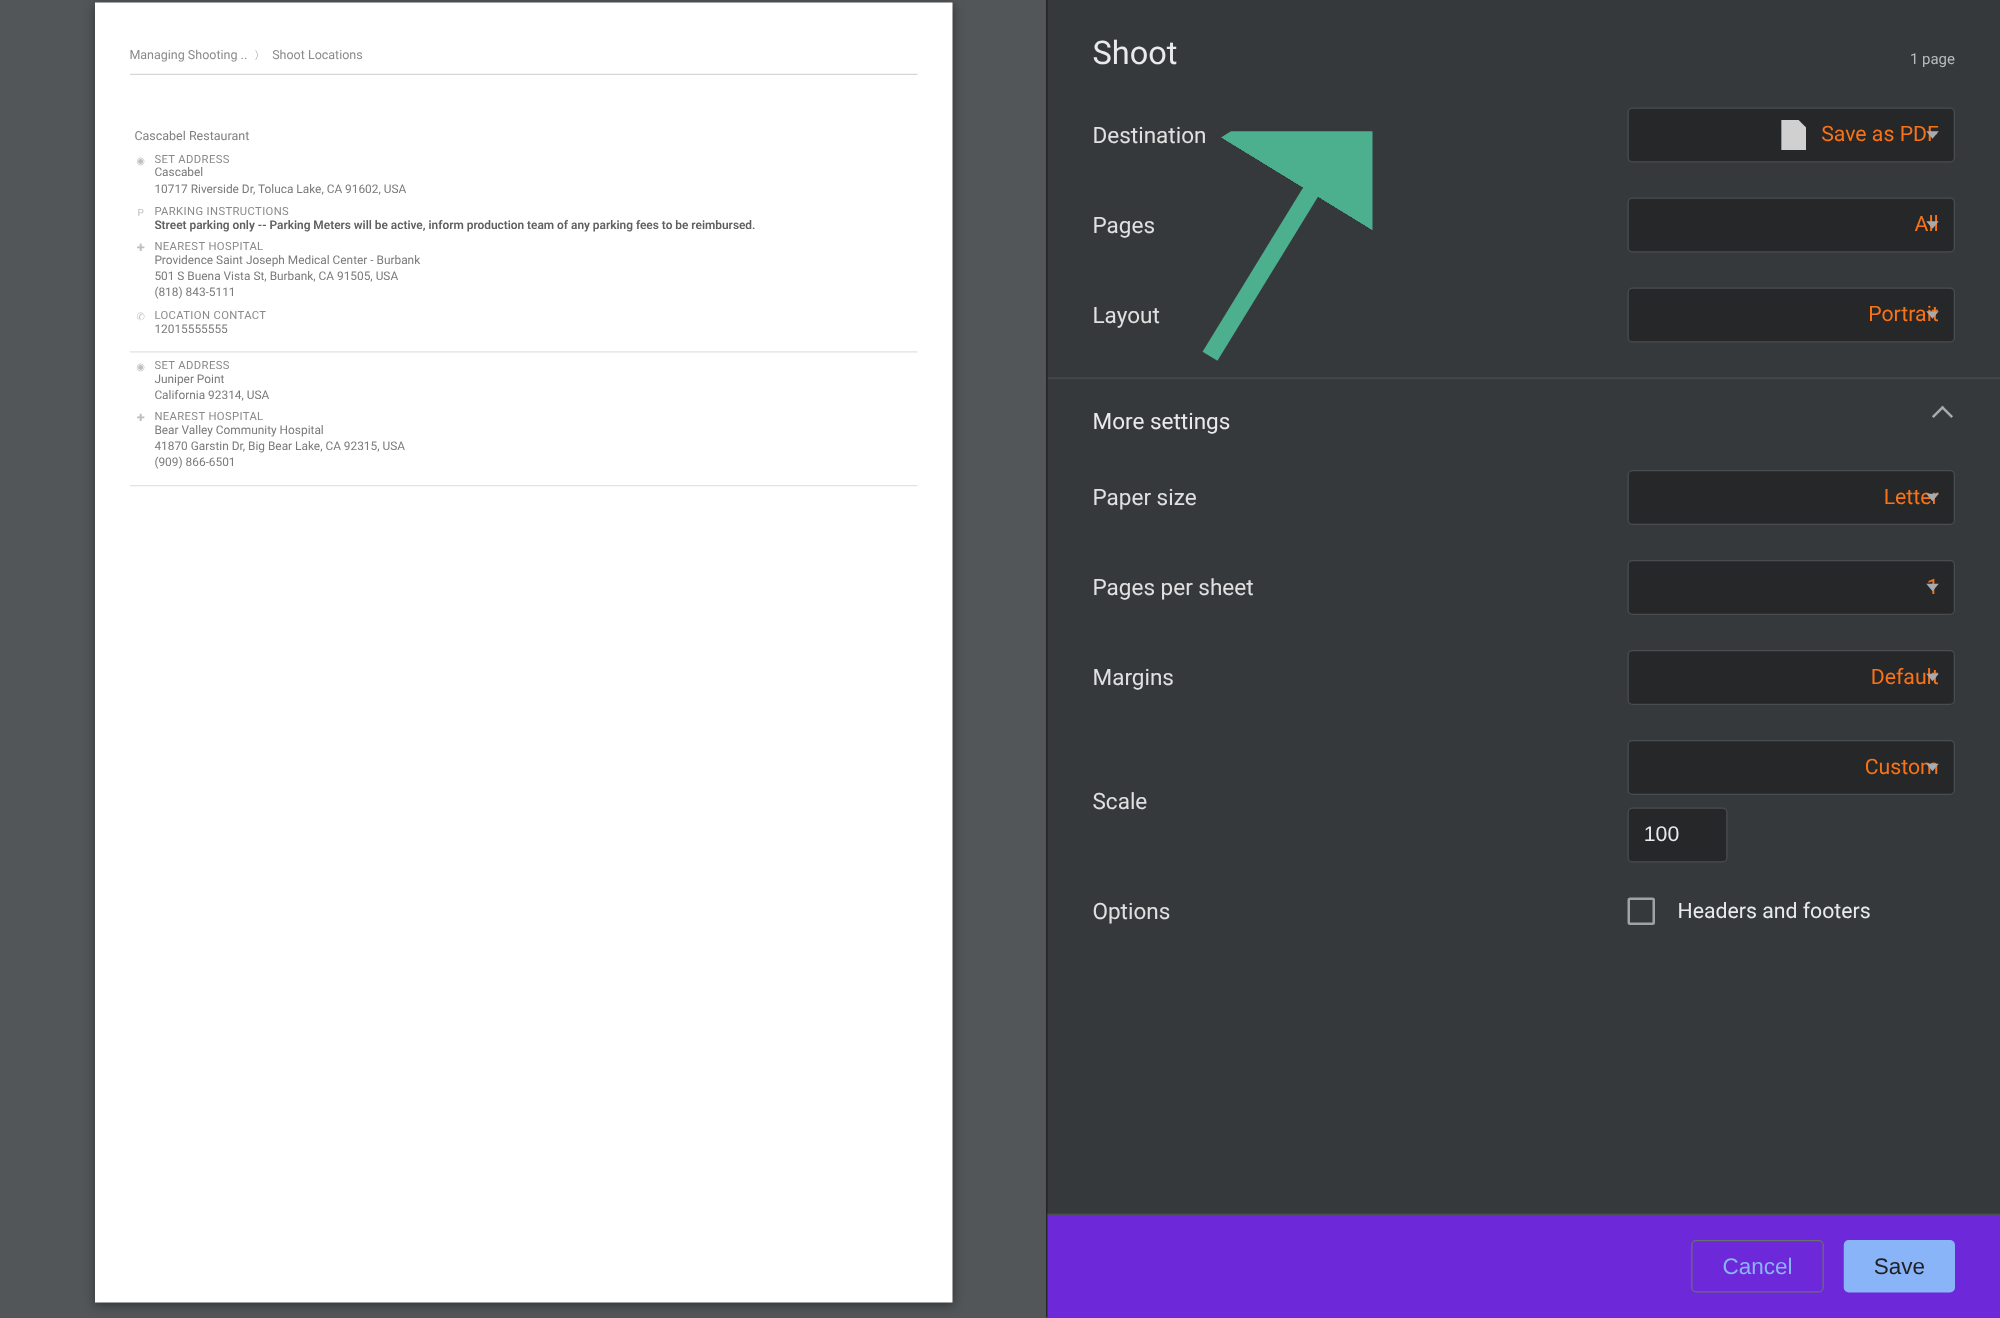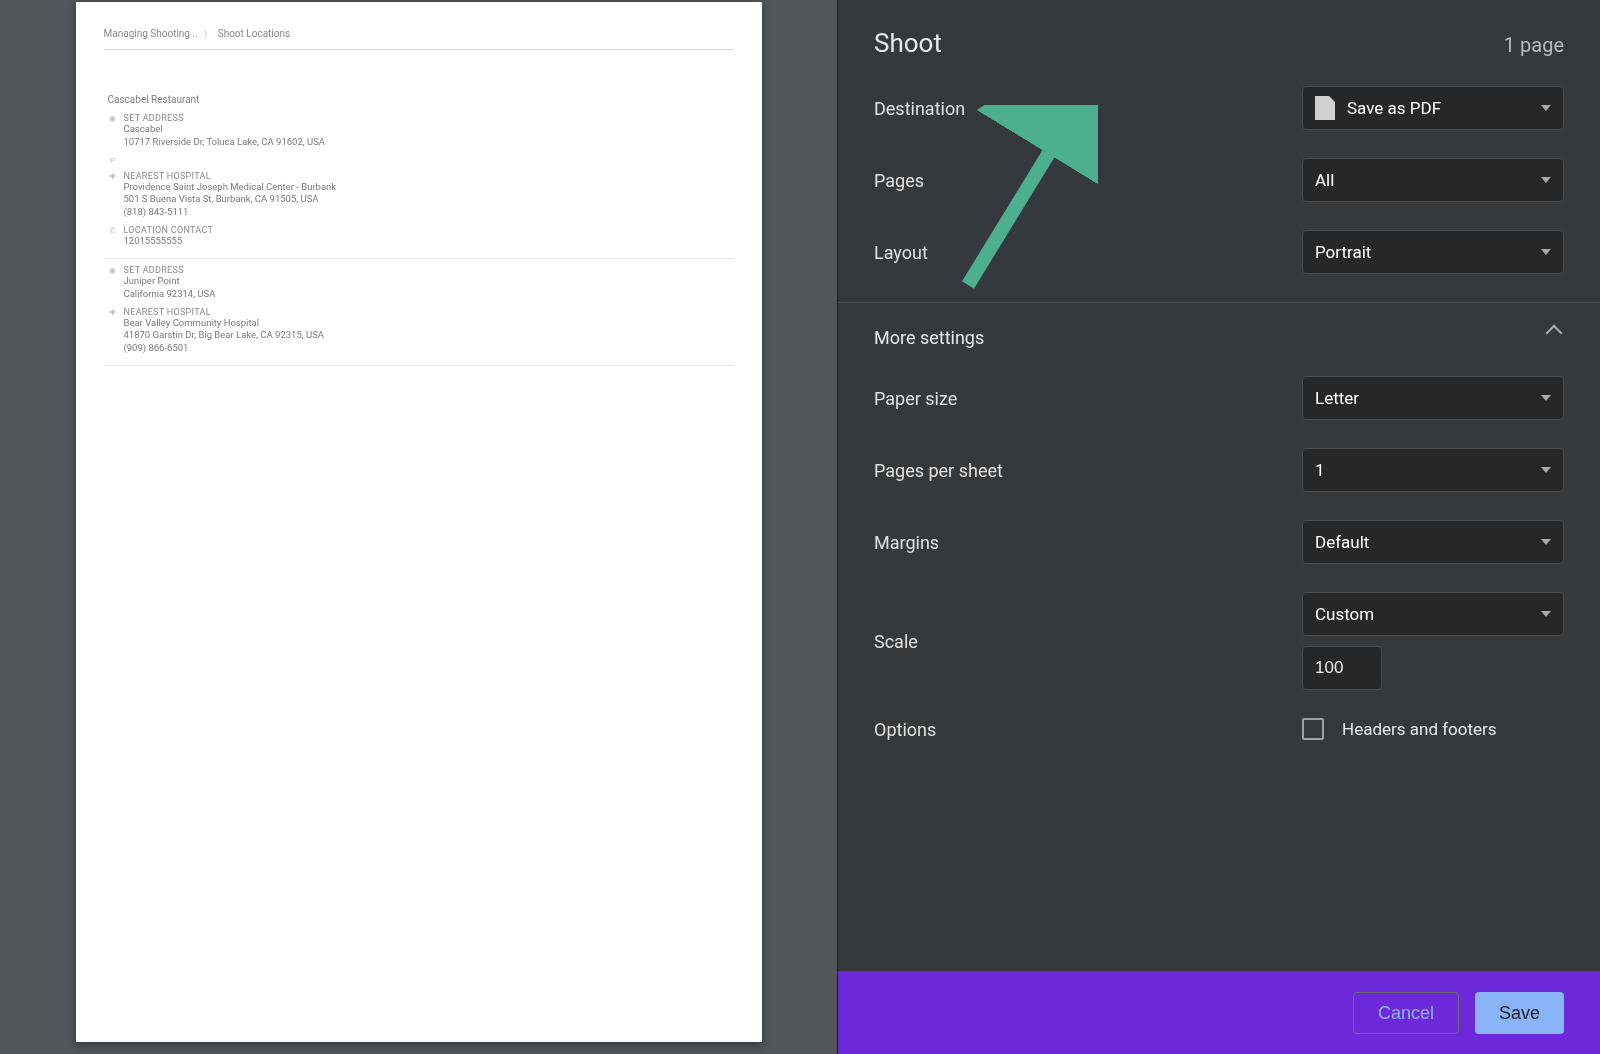--- a/index.html
+++ b/index.html
@@ -16,21 +16,21 @@
     height: 100%;
     display: flex;
     justify-content: center;
     padding-top: 2px;
   }
   .page {
     width: 686px;
     height: 1040px;
     background: #fff;
     box-shadow: 0 2px 8px rgba(0,0,0,.4);
-    padding: 26px 28px;
+    padding: 36px 28px;
     font-size: 10px;
     color: #707070;
   }
   .breadcrumb {
     font-size: 10px;
     color: #8a8a8a;
     padding-bottom: 8px;
     border-bottom: 1px solid #d6d6d6;
     margin-bottom: 8px;
   }
@@ -83,41 +83,42 @@
     overflow: auto;
     padding: 28px 36px 0 36px;
   }
   .panel-header {
     display: flex;
     justify-content: space-between;
     align-items: baseline;
     margin-bottom: 28px;
   }
   .panel-title { font-size: 26px; font-weight: 400; }
-  .page-count { font-size: 20px; color: #b8bbbe; }
+  .page-count { font-size: 12px; color: #b8bbbe; }
   .row {
     display: flex;
     align-items: center;
     justify-content: space-between;
     margin-bottom: 28px;
   }
   .row .label { font-size: 18px; color: #e0e0e0; flex: 0 0 190px; }
   .select {
     width: 262px;
     height: 44px;
     background: #262729;
     border: 1px solid #4a4d50;
     border-radius: 4px;
     display: flex;
     align-items: center;
     padding: 0 12px;
     position: relative;
     cursor: pointer;
     font-size: 17px;
-    color: #ffffff;
+    color: #f97316;
+    justify-content: flex-end;
   }
   .select .caret {
     position: absolute;
     right: 12px;
     top: 50%;
     transform: translateY(-50%);
     width: 0; height: 0;
     border-left: 5px solid transparent;
     border-right: 5px solid transparent;
     border-top: 6px solid #a8abae;
@@ -219,20 +220,24 @@
         <div class="field">
           <div class="field-icon">◉</div>
           <div class="field-body">
             <div class="field-label">SET ADDRESS</div>
             <div class="field-line">Cascabel</div>
             <div class="field-line">10717 Riverside Dr, Toluca Lake, CA 91602, USA</div>
           </div>
         </div>
         <div class="field">
           <div class="field-icon">P</div>
+          <div class="field-body">
+            <div class="field-label">PARKING INSTRUCTIONS</div>
+            <div class="field-line bold">Street parking only -- Parking Meters will be active, inform production team of any parking fees to be reimbursed.</div>
+          </div>
         </div>
         <div class="field">
           <div class="field-icon">✚</div>
           <div class="field-body">
             <div class="field-label">NEAREST HOSPITAL</div>
             <div class="field-line">Providence Saint Joseph Medical Center - Burbank</div>
             <div class="field-line">501 S Buena Vista St, Burbank, CA 91505, USA</div>
             <div class="field-line">(818) 843-5111</div>
           </div>
         </div>

